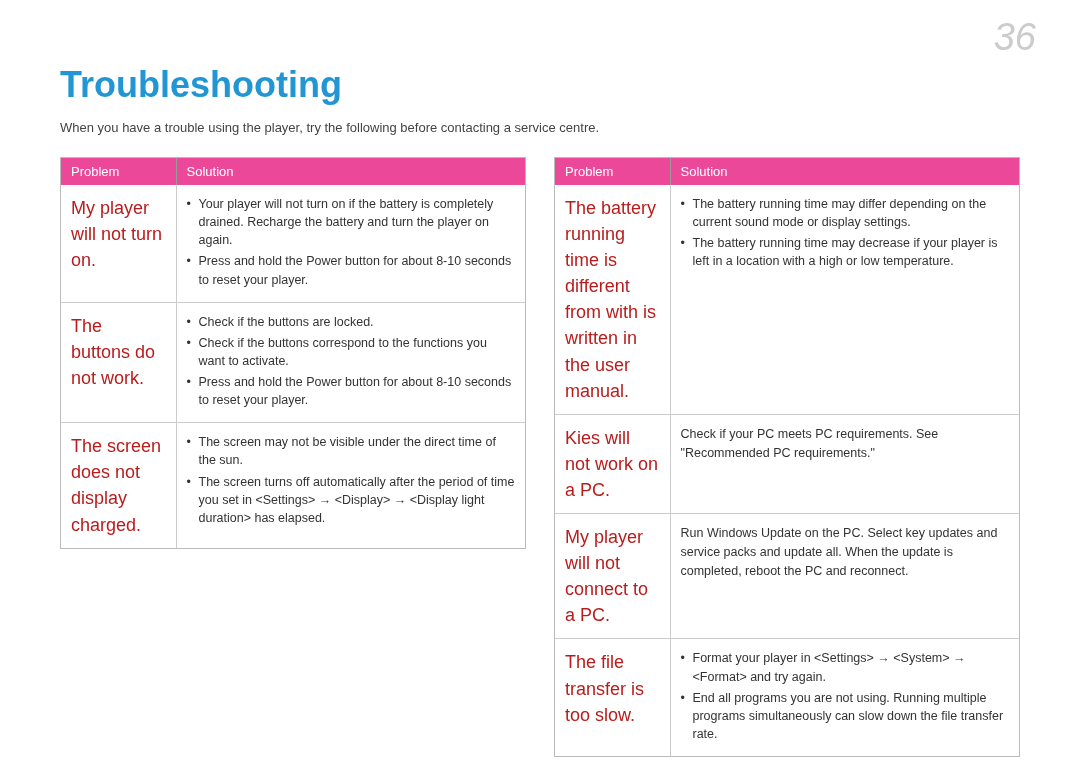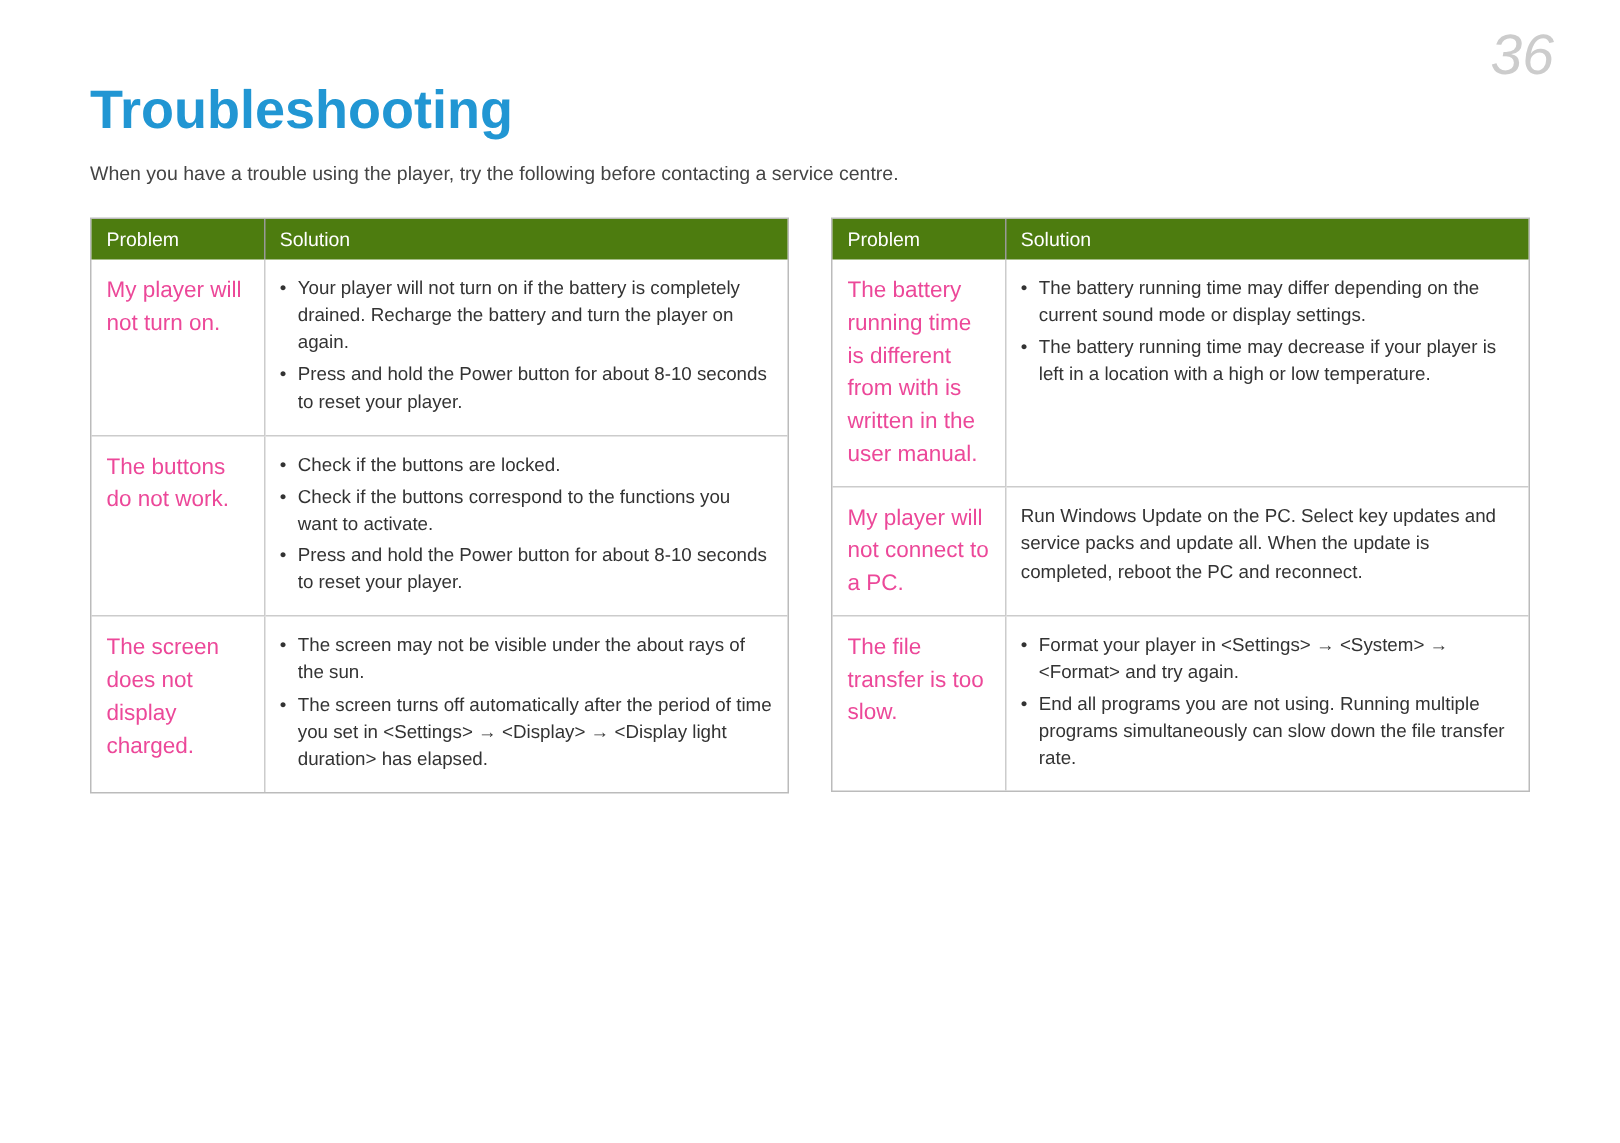--- a/index.html
+++ b/index.html
@@ -21,21 +21,21 @@
       color: #ccc;
       font-style: italic;
       font-weight: 300;
       line-height: 1;
     }
     .page-title {
       font-size: 36px;
       font-weight: bold;
       color: #2196d3;
       margin-bottom: 14px;
-      margin-top: 12px;
+      margin-top: 24px;
     }
     .intro-text {
       font-size: 13px;
       color: #444;
       margin-bottom: 22px;
     }
     .tables-wrapper {
       display: flex;
       gap: 28px;
       align-items: flex-start;
@@ -43,21 +43,21 @@
     .table-container {
       flex: 1;
       border: 1px solid #bbb;
       border-collapse: collapse;
     }
     table {
       width: 100%;
       border-collapse: collapse;
     }
     thead tr {
-      background: #4d7c0f;
+      background: #ec4899;
       padding-left: 32px;
     }
     thead th {
       color: #fff;
       font-weight: normal;
       font-size: 13px;
       padding: 6px 10px;
       text-align: left;
       border-right: 1px solid #999;
     }
@@ -71,23 +71,23 @@
       border-bottom: none;
     }
     td {
       padding: 10px 10px;
       vertical-align: top;
       font-size: 12.5px;
       line-height: 1.5;
     }
     td:first-child {
       width: 115px;
-      color: #ec4899;
+      color: #b91c1c;
       border-right: 1px solid #ccc;
-      font-size: 15px;
+      font-size: 18px;
       line-height: 1.45;
     }
     td:last-child {
       color: #333;
     }
     td ul {
       list-style: none;
       padding: 0;
       margin: 0;
     }
@@ -139,21 +139,21 @@
                 <li>Check if the buttons are locked.</li>
                 <li>Check if the buttons correspond to the functions you want to activate.</li>
                 <li>Press and hold the Power button for about 8-10 seconds to reset your player.</li>
               </ul>
             </td>
           </tr>
           <tr>
             <td>The screen does not display charged.</td>
             <td>
               <ul>
-                <li>The screen may not be visible under the about rays of the sun.</li>
+                <li>The screen may not be visible under the direct time of the sun.</li>
                 <li>The screen turns off automatically after the period of time you set in &lt;Settings&gt; → &lt;Display&gt; → &lt;Display light duration&gt; has elapsed.</li>
               </ul>
             </td>
           </tr>
         </tbody>
     </table>
   </div>
 
   <div class="table-container">
     <table>
@@ -167,20 +167,24 @@
       <tr>
             <td>The battery running time is different from with is written in the user manual.</td>
             <td>
               <ul>
                 <li>The battery running time may differ depending on the current sound mode or display settings.</li>
                 <li>The battery running time may decrease if your player is left in a location with a high or low temperature.</li>
               </ul>
             </td>
           </tr>
           <tr>
+            <td>Kies will not work on a PC.</td>
+            <td>Check if your PC meets PC requirements. See "Recommended PC requirements."</td>
+          </tr>
+          <tr>
             <td>My player will not connect to a PC.</td>
             <td>Run Windows Update on the PC. Select key updates and service packs and update all. When the update is completed, reboot the PC and reconnect.</td>
           </tr>
           <tr>
             <td>The file transfer is too slow.</td>
             <td>
               <ul>
                 <li>Format your player in &lt;Settings&gt; → &lt;System&gt; → &lt;Format&gt; and try again.</li>
                 <li>End all programs you are not using. Running multiple programs simultaneously can slow down the file transfer rate.</li>
               </ul>

